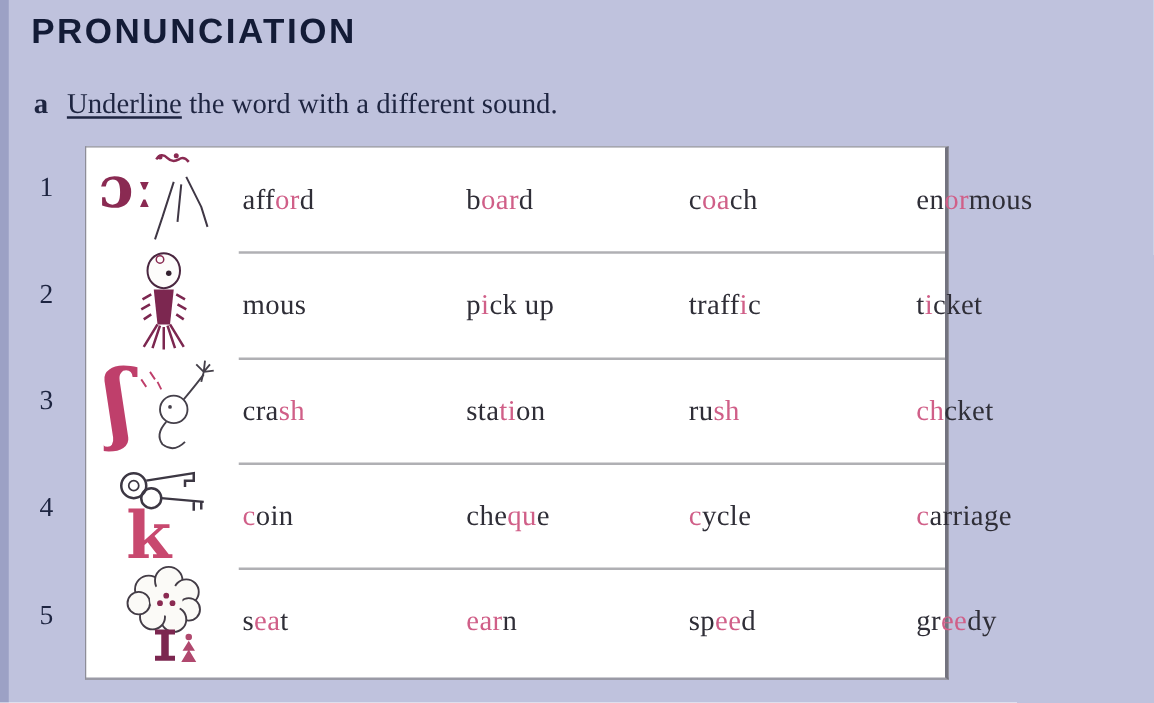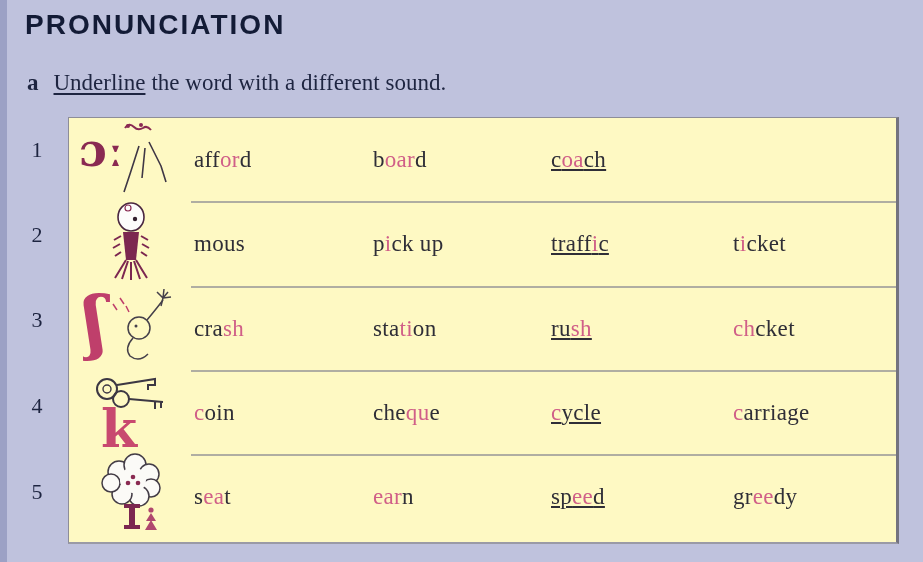--- a/index.html
+++ b/index.html
@@ -17,34 +17,34 @@
     text-align:right;
   }
   .instruction{
     position:absolute;left:27px;top:70px;
     font-size:23px;color:#1e2541;white-space:nowrap;
   }
   .instruction .item-label{font-weight:bold;}
   .instruction .underlined{margin-left:15px;text-decoration:underline;text-underline-offset:3px;font-family:Liberation Serif, serif;}
   .instruction .rest{margin-left:6px;margin-top:38px;}
   .sound-table{
-    position:absolute;left:68px;top:117px;width:831px;height:427px;
-    background:#fef9c3;
+    position:absolute;left:68px;top:117px;width:691px;height:427px;
+    background:#ffffff;
     border:1px solid #8d8d98;
     border-right:3px solid #73737f;
     border-bottom:2px solid #9a9aa6;
     box-sizing:border-box;
   }
   .row{position:relative;height:84.3px;}
   .divider{position:absolute;top:-1px;left:122px;right:0;height:2px;background:#8f8f94;opacity:.7;}
   .word{
     position:absolute;top:50%;transform:translateY(-50%);
     font-size:23px;color:#2f2e37;letter-spacing:.3px;white-space:pre;
   }
-  .w1{left:125px;} .w2{left:304px;} .w3{left:482px;text-decoration:underline;} .w4{left:664px;}
+  .w1{left:125px;} .w2{left:304px;} .w3{left:482px;} .w4{left:664px;}
   .hl{color:#d05f88;text-align:right;}
   .rownum{
     position:absolute;left:27px;width:20px;text-align:center;
     font-size:22px;color:#1d2440;
   }
   .iconwrap{position:absolute;top:50%;transform:translateY(-50%);}
 </style>
 </head>
 <body>
 
@@ -70,20 +70,21 @@
         <path d="M46 8 q4 -6 9 -1 q4 4 9 1 q4 -3 8 2" stroke="#8a2a52" stroke-width="2" fill="none"></path>
         <circle cx="49" cy="6" r="2" fill="#8a2a52"></circle>
           <circle cx="62" cy="5" r="2" fill="#8a2a52"></circle>
         <text x="0" y="46" font-family="DejaVu Serif, serif" font-size="46" font-weight="bold" fill="#8a2a52">ɔː</text>
         <path d="M60 26 L51 54 M51 54 L45 72 M66 28 L63 58 M70 22 L82 46 M82 46 L87 62" stroke="#3f3745" stroke-width="1.6" fill="none"></path>
       </svg>
     </div>
     <span class="word w1"><span>aff</span><span class="hl">or</span><span>d</span></span>
     <span class="word w2"><span>b</span><span class="hl">oar</span><span>d</span></span>
     <span class="word w3"><span>c</span><span class="hl">oa</span><span>ch</span></span>
+    <span class="word w4"><span>en</span><span class="hl">or</span><span>mous</span></span>
   </div>
 
   <div class="row">
     <div class="divider"></div>
     <div class="iconwrap" style="left:34px">
       <svg width="56" height="80" viewBox="0 0 56 80">
         <ellipse cx="28" cy="15" rx="13" ry="14" fill="#fdfcfb" stroke="#4a2740" stroke-width="1.6"></ellipse>
         <circle cx="32" cy="17" r="2.2" fill="#33202e"></circle>
         <circle cx="25" cy="6" r="3" fill="none" stroke="#8a2a52" stroke-width="1.2"></circle>
         <path d="M20 30 h16 l-3 28 h-10 z" fill="#7c2750"></path>

